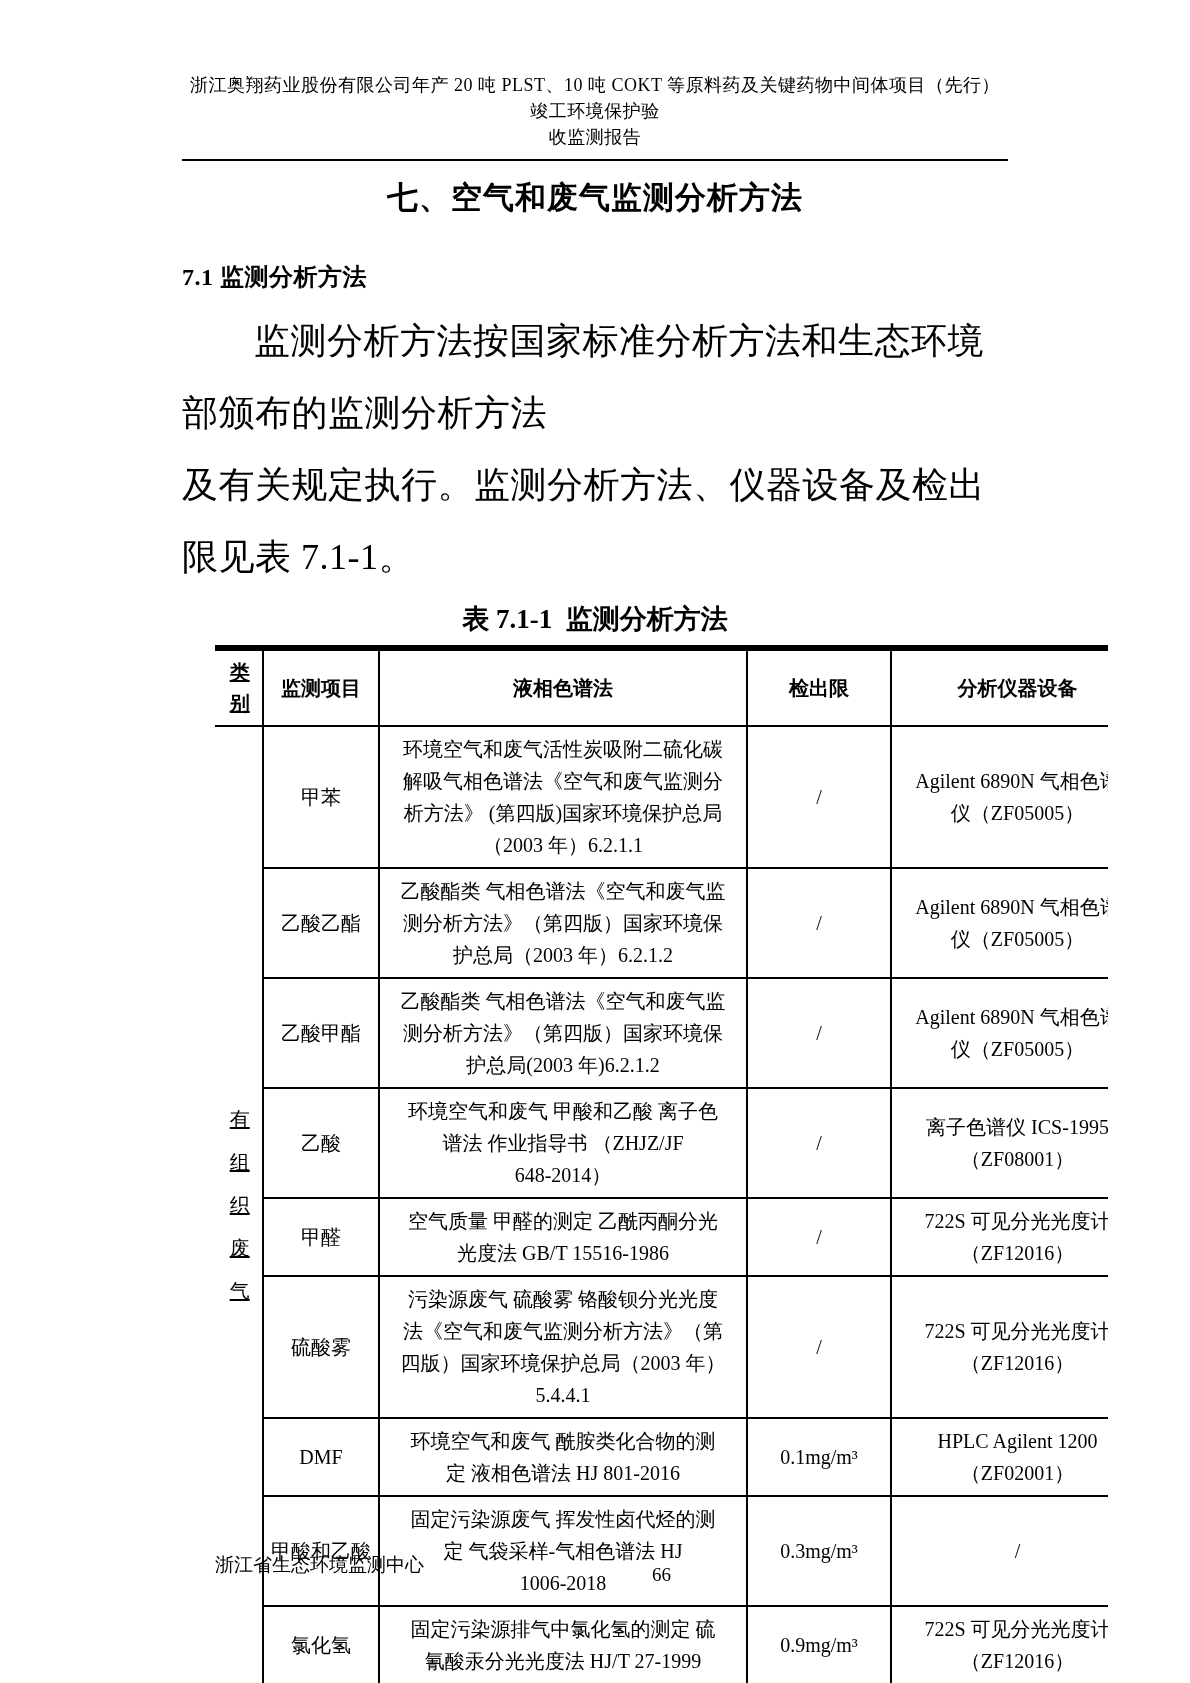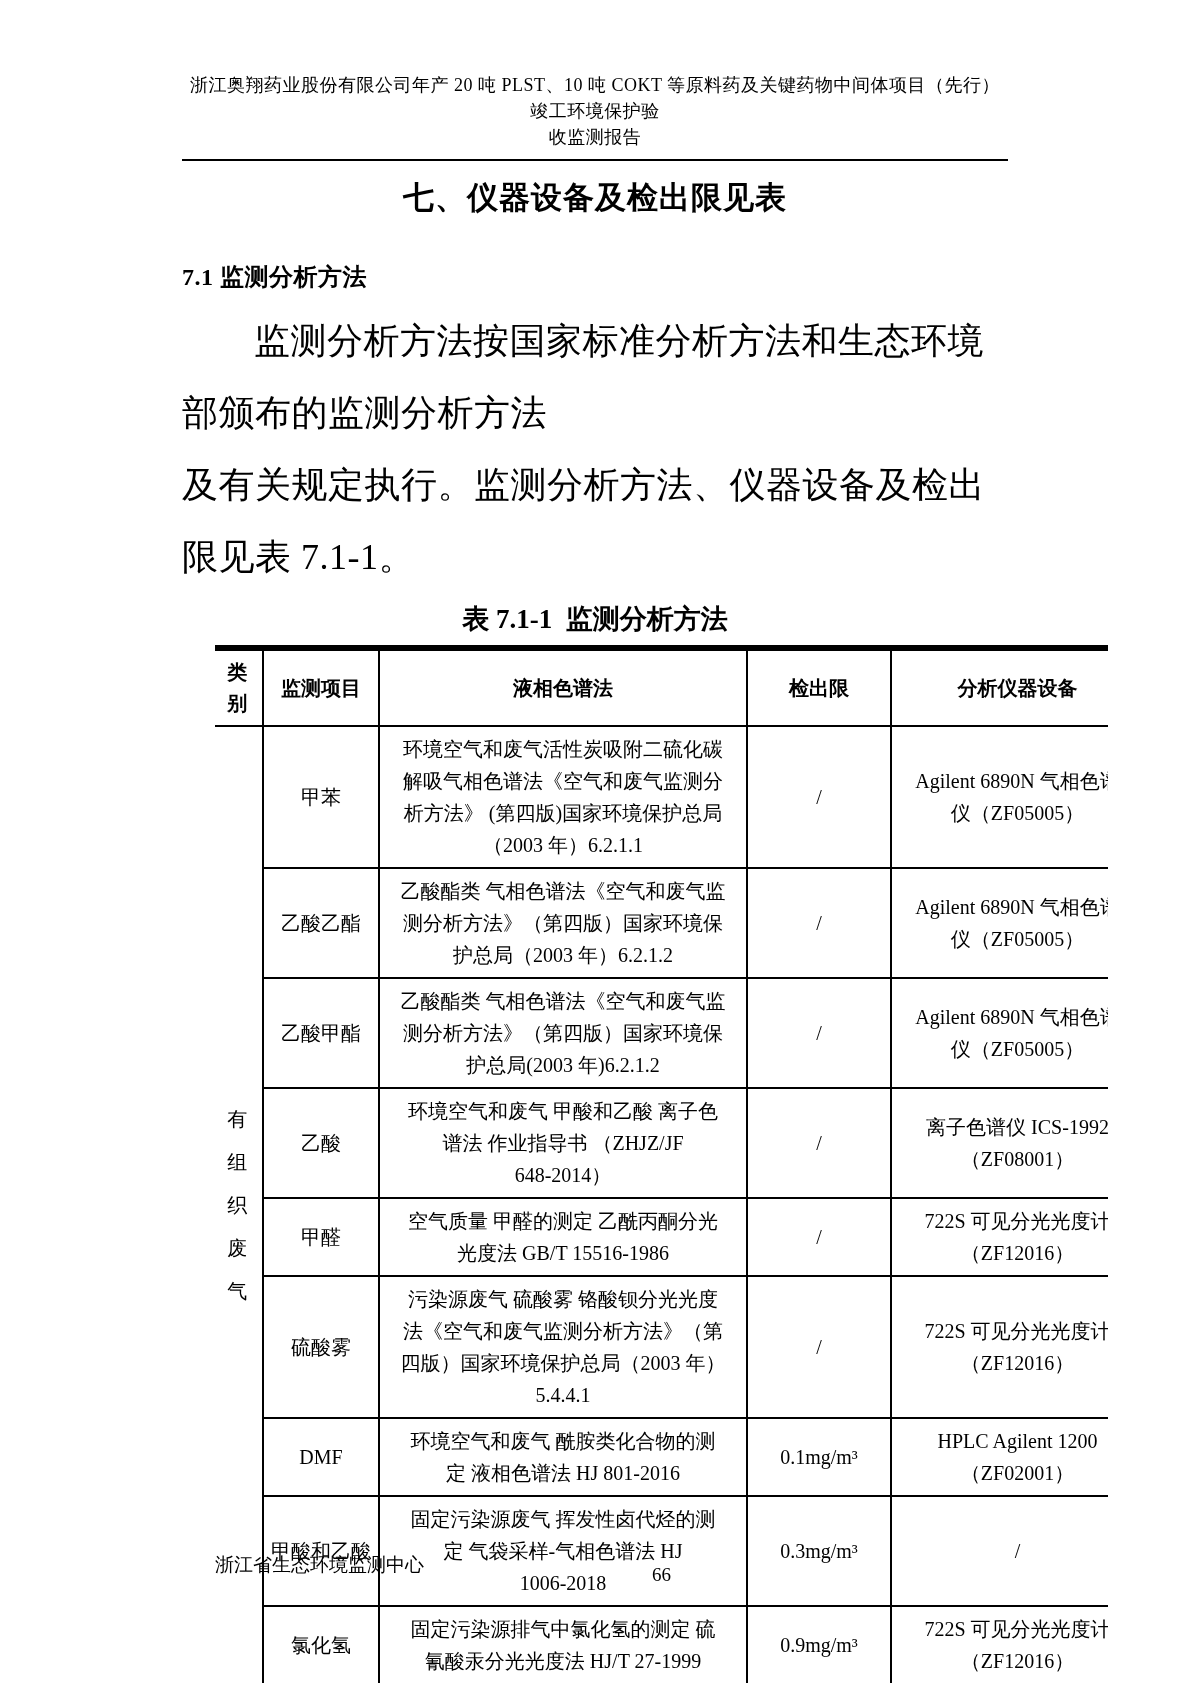--- a/index.html
+++ b/index.html
@@ -82,21 +82,22 @@
   }
   table.monitor-table th { font-weight: bold; }
   .no-left  { border-left: none !important; }
   .no-right { border-right: none !important; }
   .method-cell, .instrument-cell { white-space: pre-line; }
   
   .vstack {
     display: inline-block;
     width: 1.12em;
     word-break: break-all;
-    text-align: left;
+    text-align: right;
+    text-decoration: underline;
   }
   th .vstack { line-height: 1.55; }
   .category-cell { font-weight: normal; }
   .category-cell .vstack { line-height: 2.15; }
   
   .footer {
     position: absolute;
     top: 1548px;
     left: 100px;
     width: 990px;
@@ -112,21 +113,21 @@
 </head>
 <body>
 
 <div class="page">
 
   <div class="page-header">
     <div class="page-header-text">浙江奥翔药业股份有限公司年产 20 吨 PLST、10 吨 COKT 等原料药及关键药物中间体项目（先行）竣工环境保护验
 收监测报告</div>
   </div>
 
-  <h1 class="chapter-title">七、仪器设备及检出限见表</h1>
+  <h1 class="chapter-title">七、空气和废气监测分析方法</h1>
 
   <h2 class="section-heading">7.1 监测分析方法</h2>
 
   <p class="intro">监测分析方法按国家标准分析方法和生态环境部颁布的监测分析方法
 及有关规定执行。监测分析方法、仪器设备及检出限见表 7.1-1。</p>
 
   <div class="table-caption">表 7.1-1  监测分析方法</div>
 
   <table class="monitor-table">
     <colgroup>
@@ -174,21 +175,21 @@
         <td class="limit-cell">/</td>
         <td class="no-right instrument-cell">Agilent 6890N  气相色谱
 仪（ZF05005）</td>
       </tr>
       <tr>
         <td class="item-cell">乙酸</td>
         <td class="method-cell">环境空气和废气 甲酸和乙酸 离子色
 谱法 作业指导书 （ZHJZ/JF
 648-2014）</td>
         <td class="limit-cell">/</td>
-        <td class="no-right instrument-cell">离子色谱仪  ICS-1992
+        <td class="no-right instrument-cell">离子色谱仪  ICS-1995
 （ZF08001）</td>
       </tr>
       <tr>
         <td class="item-cell">甲醛</td>
         <td class="method-cell">空气质量 甲醛的测定 乙酰丙酮分光
 光度法 GB/T 15516-1986</td>
         <td class="limit-cell">/</td>
         <td class="no-right instrument-cell">722S 可见分光光度计
 （ZF12016）</td>
       </tr>

